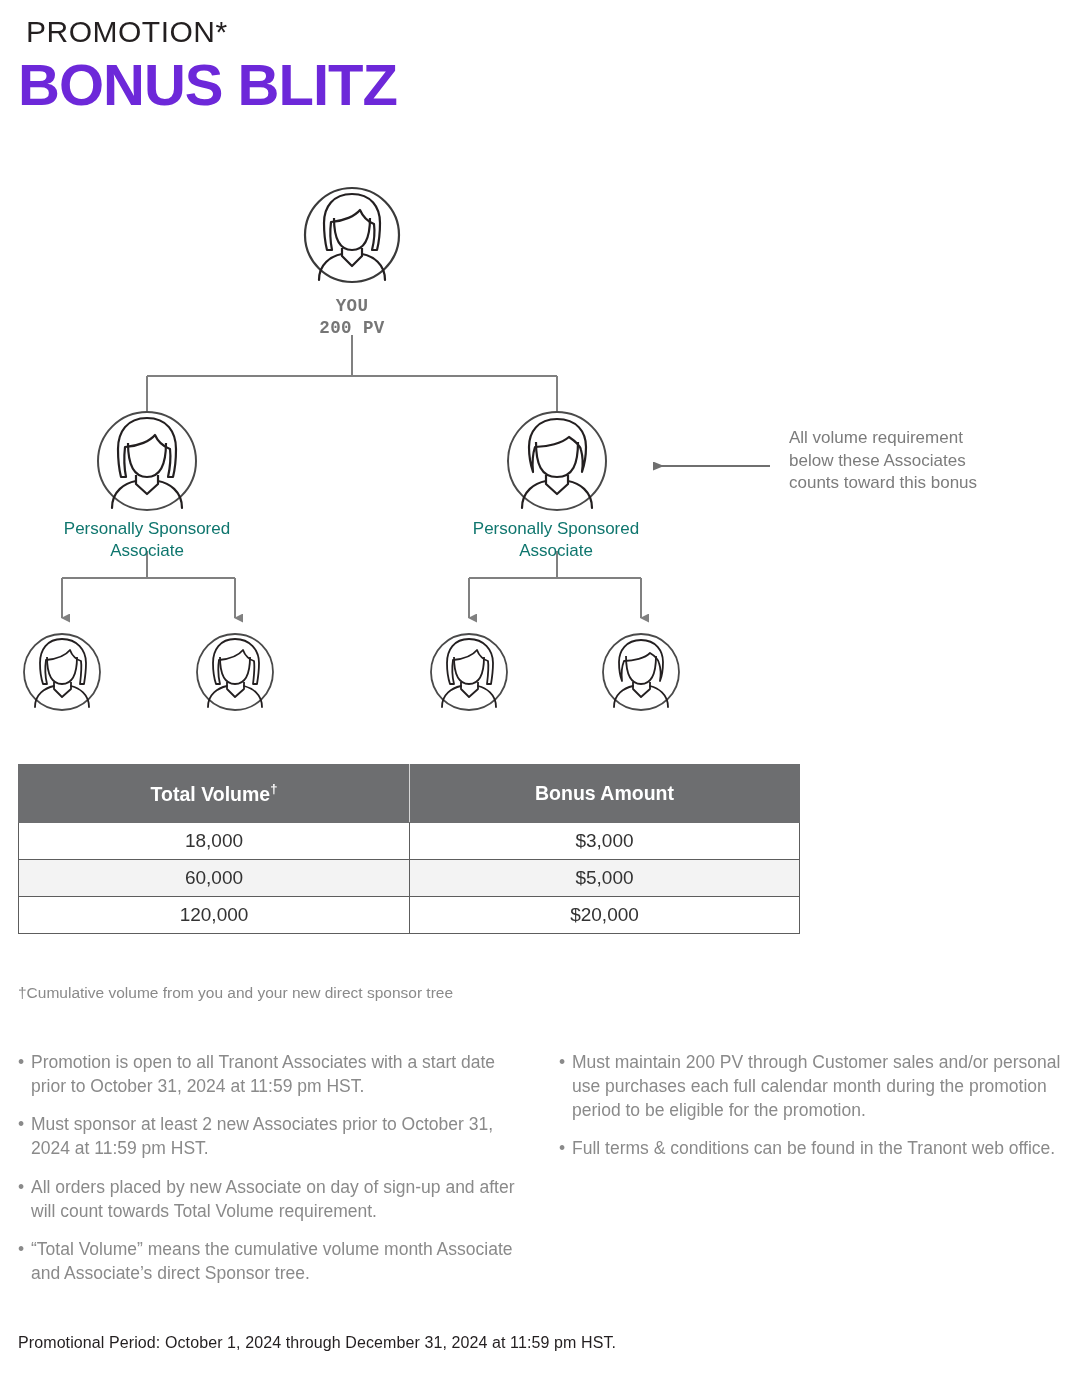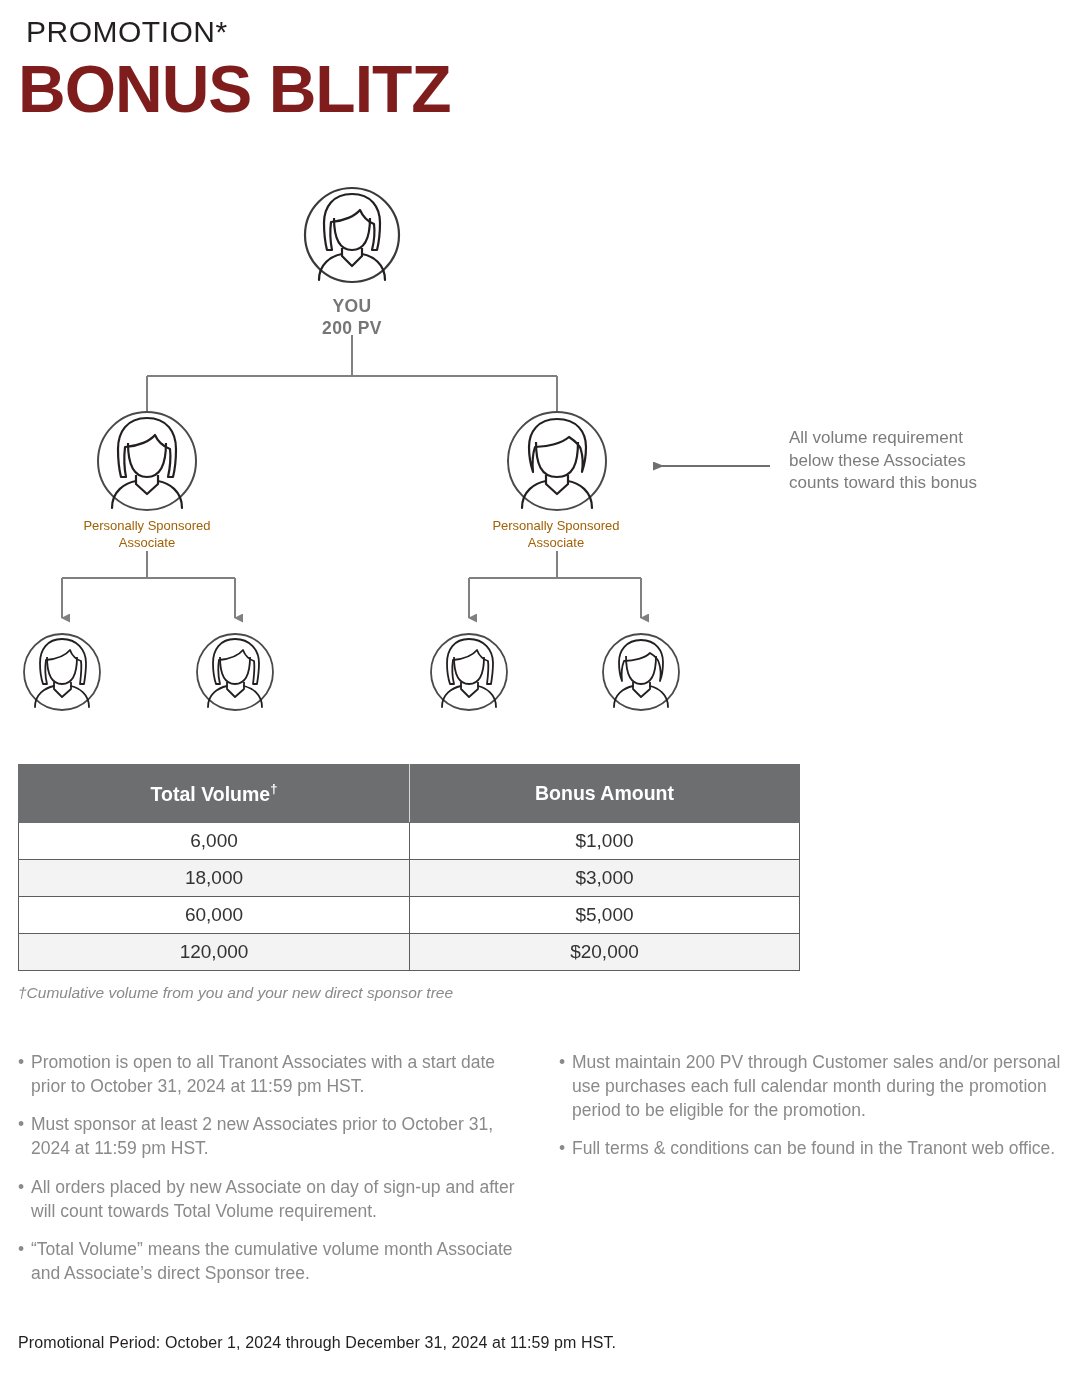--- a/index.html
+++ b/index.html
@@ -27,50 +27,51 @@
   }
   #promotion-eyebrow {
     font-size: 30px;
     letter-spacing: 0.5px;
     font-weight: 400;
     color: #231f20;
     line-height: 1.05;
     margin: 8px;
   }
   #blitz-title {
-    font-size: 66px;
+    font-size: 58px;
     font-weight: 700;
     letter-spacing: -1px;
-    color: #7f1d1d;
+    color: #6d28d9;
     line-height: 1.0;
     margin: 4px 0 0 0;
   }
 
   
   #diagram {
     position: absolute;
     left: 0;
     top: 170px;
     width: 1080px;
     height: 560px;
   }
   #diagram svg { display: block; }
 
   .node-label {
     position: absolute;
     text-align: center;
-    color: #a16207;
-    font-size: 13px;
+    color: #0f766e;
+    font-size: 17px;
     line-height: 1.28;
   }
   .node-label.bold {
     font-weight: 700;
     color: #767676;
     font-size: 17.5px;
     letter-spacing: 0.4px;
+    font-family: Liberation Mono, monospace;
   }
 
   #you-label { left: 262px; top: 125px; width: 180px; }
   #ps-label-left { left: 57px; top: 348px; width: 180px; }
   #ps-label-right { left: 466px; top: 348px; width: 180px; }
 
   #volume-note {
     position: absolute;
     left: 789px;
     top: 257px;
@@ -109,21 +110,20 @@
   #bonus-table tbody tr:nth-child(even) td { background: #f3f3f3; }
   #bonus-table tbody tr:nth-child(odd) td { background: #ffffff; }
   .sup-dagger { font-size: 13px; vertical-align: super; }
 
   #table-footnote {
     position: absolute;
     left: 18px;
     top: 984px;
     font-size: 15.5px;
     color: #8a8a8a;
-    font-style: italic;
   }
 
   
   #bullets {
     position: absolute;
     left: 18px;
     top: 1050px;
     width: 1044px;
     display: flex;
     gap: 38px;
@@ -300,24 +300,20 @@
       <col style="width:391px">
       <col style="width:390px">
     </colgroup>
   <thead>
     <tr>
       <th><span>Total Volume</span><span class="sup-dagger">†</span></th>
       <th>Bonus Amount</th>
     </tr>
   </thead>
   <tbody>
-    <tr>
-      <td>6,000</td>
-      <td>$1,000</td>
-    </tr>
     <tr>
       <td>18,000</td>
       <td>$3,000</td>
     </tr>
     <tr>
       <td>60,000</td>
       <td>$5,000</td>
     </tr>
     <tr>
       <td>120,000</td>

